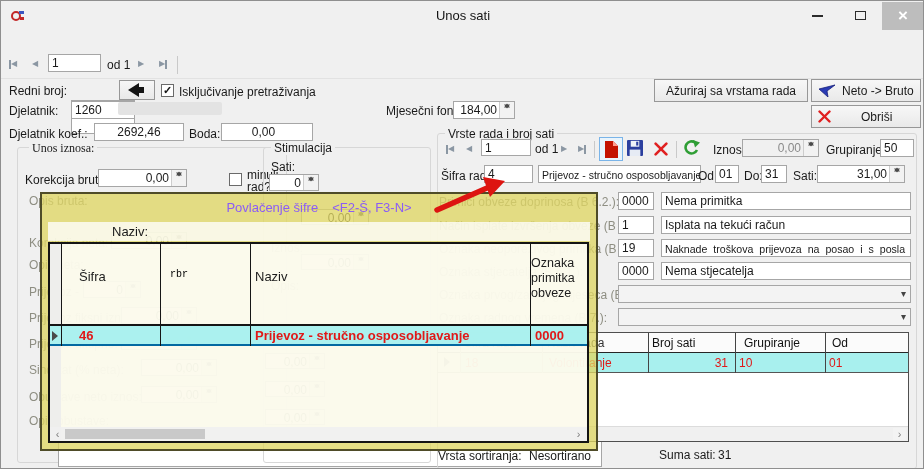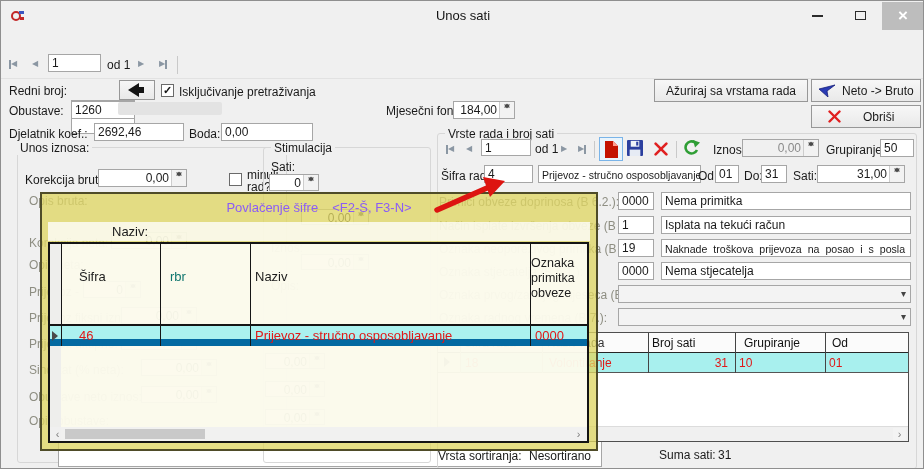--- a/index.html
+++ b/index.html
@@ -1,21 +1,21 @@
 <!DOCTYPE html>
 <html><head>
 <meta charset="utf-8">
 <style>
   html,body{margin:0;padding:0;background:#d8d8d8;font-family:"Liberation Sans",sans-serif;}
   #win{position:relative;width:924px;height:469px;background:#f0f0f0;border:1px solid #8f8f8f;box-sizing:border-box;overflow:hidden;font-size:12px;color:#1a1a1a;}
   .abs{position:absolute;}
   .lbl{position:absolute;white-space:nowrap;font-size:12px;color:#1a1a1a;}
   .lbl.dim{color:#8e8e82;}
   .tb{position:absolute;background:#fff;border:1px solid #a6a6a6;box-sizing:border-box;font-size:12px;padding:1px 3px;white-space:nowrap;overflow:hidden;}
-  .tb.r{text-align:left;}
+  .tb.r{text-align:center;}
   .spin{position:absolute;background:#fff;border:1px solid #a6a6a6;box-sizing:border-box;font-size:12px;}
   .spin .v{position:absolute;left:2px;right:17px;top:1px;bottom:0;text-align:right;white-space:nowrap;overflow:hidden;}
   .spin .ud{position:absolute;right:0;top:0;bottom:0;width:14px;background:#f2f2f2;border-left:1px solid #cdcdcd;}
   .spin .ud i{position:absolute;left:0;right:0;height:50%;}
   .spin .ud i.up::after,.spin .ud i.dn::after{content:"";position:absolute;left:50%;top:50%;transform:translate(-50%,-50%);border:3px solid transparent;}
   .spin .ud i.up::after{border-bottom:4px solid #4a4a4a;margin-top:-2px;}
   .spin .ud i.dn::after{border-top:4px solid #4a4a4a;margin-top:2px;}
   .spin.dis{background:#f0f0f0;color:#8a8a8a;}
   .spin.dis .v{color:#8a8a8a;}
   .btn{position:absolute;background:linear-gradient(#f7f7f7,#e9e9e9);border:1px solid #979797;box-sizing:border-box;display:flex;align-items:center;justify-content:center;font-size:12px;gap:7px;}
@@ -82,39 +82,39 @@
   <span class="lbl" style="left:8px;top:83px;">Redni broj:</span>
   <div class="tb" style="left:70px;top:80px;width:64px;height:34px;margin-top:19px;">217</div>
   <div class="btn" style="left:118px;top:79px;width:36px;height:20px;">
     <svg width="18" height="14" viewBox="0 0 18 14">
       <polygon points="0,7 11,0 11,4 16,4 16,10 11,10 11,14" fill="#141414"></polygon>
     </svg>
   </div>
   <div class="cb" style="left:160px;top:83px;">✓</div>
   <span class="lbl" style="left:178px;top:84px;">Isključivanje pretraživanja</span>
 
-  <span class="lbl" style="left:8px;top:103px;">Obustave:</span>
+  <span class="lbl" style="left:8px;top:103px;">Djelatnik:</span>
   <div class="tb" style="left:70px;top:100px;width:64px;height:18px;">1260</div>
   <div class="abs" style="left:117px;top:101px;width:104px;height:13px;background:#e3e3e3;border-radius:2px;"></div>
   <span class="lbl" style="left:385px;top:103px;">Mjesečni fond:</span>
   <div class="spin" style="left:452px;top:100px;width:62px;height:18px;">
     <span class="v">184,00</span>
     <span class="ud">
         <i class="up"></i>
         <i class="dn"></i>
       </span>
   </div>
 
   <span class="lbl" style="left:8px;top:126px;">Djelatnik koef.:</span>
   <div class="tb r" style="left:93px;top:122px;width:90px;height:18px;">2692,46</div>
   <span class="lbl" style="left:188px;top:126px;">Boda:</span>
   <div class="tb r" style="left:220px;top:122px;width:92px;height:18px;padding-right:10px;">0,00</div>
 
   <div class="grp" style="left:16px;top:146px;width:268px;height:314px;"></div>
-  <span class="grp-lbl" style="left:16px;top:140px;">Unos iznosa:</span>
+  <span class="grp-lbl" style="left:28px;top:140px;font-family:Liberation Serif, serif;">Unos iznosa:</span>
   <span class="lbl" style="left:24px;top:172px;">Korekcija bruta:</span>
   <div class="spin" style="left:97px;top:168px;width:89px;height:18px;">
     <span class="v">0,00</span>
     <span class="ud">
         <i class="up"></i>
         <i class="dn"></i>
       </span>
   </div>
   <div class="cb" style="left:228px;top:172px;"></div>
   <span class="lbl" style="left:246px;top:167px;">minuli</span>
@@ -224,21 +224,21 @@
 
   <div class="btn" style="left:653px;top:78px;width:154px;height:23px;">
     <span>Ažuriraj sa vrstama rada</span>
   </div>
   <div class="btn" style="left:810px;top:78px;width:110px;height:23px;justify-content:flex-start;padding-left:7px;">
     <svg width="16" height="13" viewBox="0 0 16 13">
       <polygon points="16,1 0,5 9,13 8,7" fill="#2a3bb5" stroke="#16207a" stroke-width="0.8"></polygon>
     </svg>
     <span>Neto -&gt; Bruto</span>
   </div>
-  <div class="btn" style="left:810px;top:104px;width:110px;height:23px;justify-content:flex-start;padding-left:16px;gap:22px;">
+  <div class="btn" style="left:810px;top:104px;width:110px;height:23px;justify-content:flex-start;padding-left:6px;gap:30px;">
     <svg width="13" height="13" viewBox="0 0 13 13">
       <line x1="1.5" y1="1.5" x2="11.5" y2="11.5" stroke="#e02020" stroke-width="2.4" stroke-linecap="round"></line>
       <line x1="11.5" y1="1.5" x2="1.5" y2="11.5" stroke="#e02020" stroke-width="2.4" stroke-linecap="round"></line>
     </svg>
     <span>Obriši</span>
   </div>
 
   <div class="grp" style="left:436px;top:132px;width:478px;height:334px;"></div>
   <span class="grp-lbl" style="left:444px;top:126px;">Vrste rada i broj sati</span>
 
@@ -385,27 +385,27 @@
 
     <div class="abs" style="left:6px;top:28px;width:542px;height:19px;background:rgba(255,255,255,0.78);">
       <span class="lbl" style="left:64px;top:2px;font-size:13px;">Naziv:</span>
     </div>
 
     <div class="abs" style="left:6px;top:48px;width:541px;height:201px;box-sizing:border-box;border:2px solid #141414;background:rgba(255,255,255,0.85);">
 
       <div class="abs" style="left:0;top:0;width:11px;height:197px;background:rgba(236,236,236,0.9);"></div>
 
       <span class="lbl" style="left:29px;top:25px;font-size:13px;color:#1c1c1c;">Šifra</span>
-      <span class="lbl" style="left:120px;top:25px;font-size:13px;color:#0f766e;">rbr</span>
+      <span class="lbl" style="left:120px;top:25px;font-size:10px;color:#000000;font-family:Liberation Mono, monospace;">rbr</span>
       <span class="lbl" style="left:205px;top:25px;font-size:13px;color:#1c1c1c;">Naziv</span>
       <div style="position:absolute;left:481px;top:12px;width:55px;font-size:12.5px;line-height:15px;color:#1c1c1c;white-space:normal;">Oznaka primitka obveze</div>
 
       <div class="hline" style="left:0;top:80px;width:537px;height:2px;background:#151515;"></div>
 
-      <div class="abs" style="left:0;top:82px;width:537px;height:20px;background:rgba(168,240,238,0.96);border-bottom:7px solid #0369a1;box-sizing:border-box;">
+      <div class="abs" style="left:0;top:82px;width:537px;height:20px;background:rgba(168,240,238,0.96);border-bottom:2px solid #0369a1;box-sizing:border-box;font-weight:bold;">
         <div class="tri-right" style="position:absolute;left:2px;top:5px;"></div>
         <span class="lbl red" style="left:29px;top:2px;font-size:13px;">46</span>
         <span class="lbl red" style="left:120px;top:2px;font-size:13px;"></span>
         <span class="lbl red" style="left:205px;top:2px;font-size:13px;">Prijevoz - stručno osposobljavanje</span>
         <span class="lbl red" style="left:485px;top:2px;font-size:13px;">0000</span>
       </div>
 
       <div class="vline" style="left:11px;top:0;height:102px;"></div>
       <div class="vline" style="left:110px;top:0;height:102px;"></div>
       <div class="vline" style="left:200px;top:0;height:102px;"></div>

